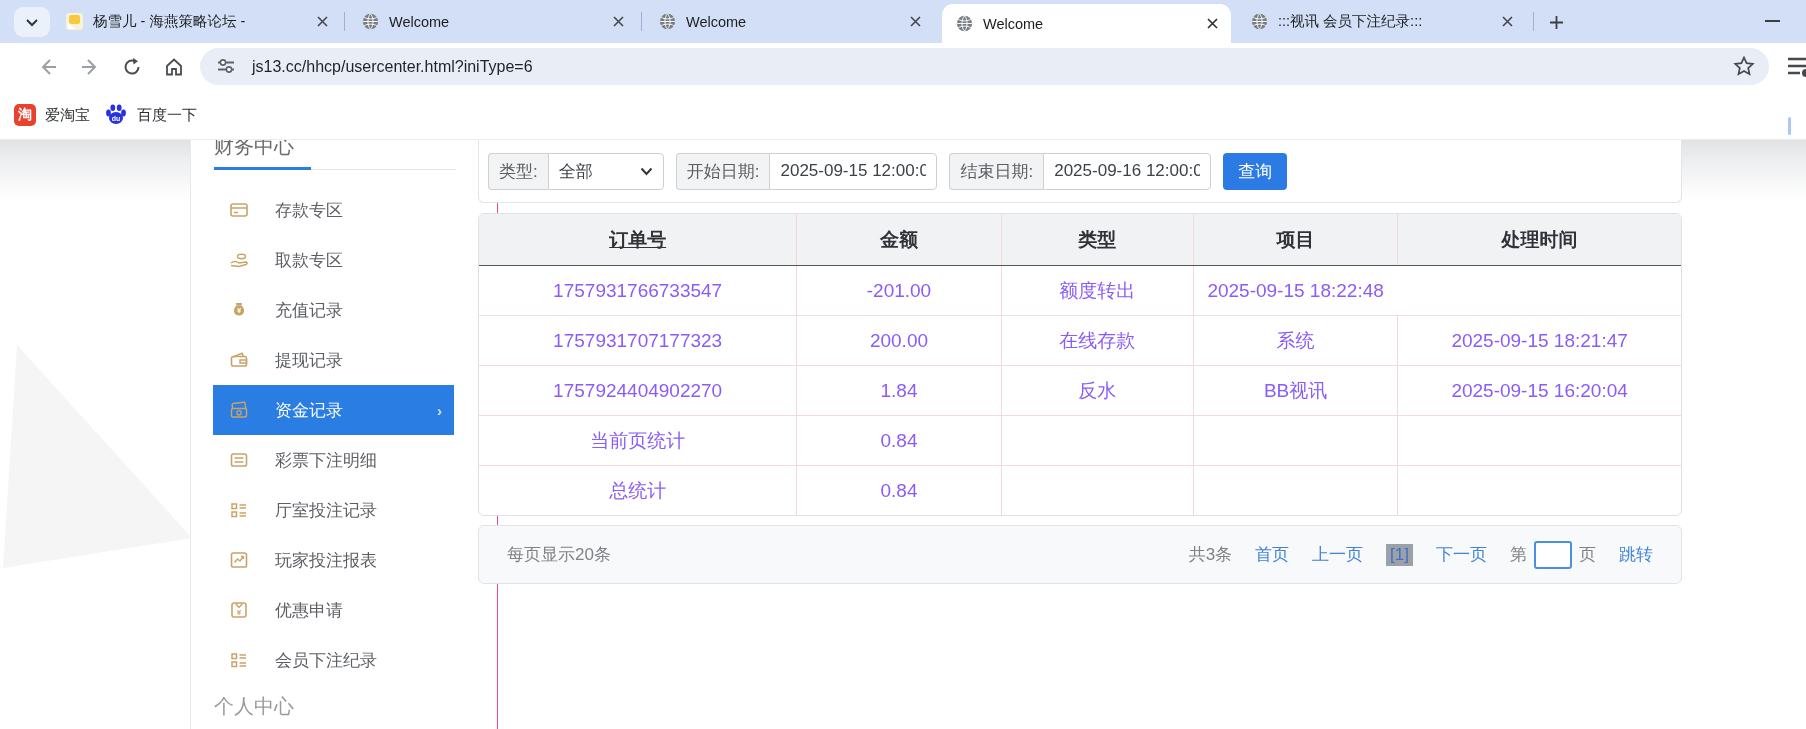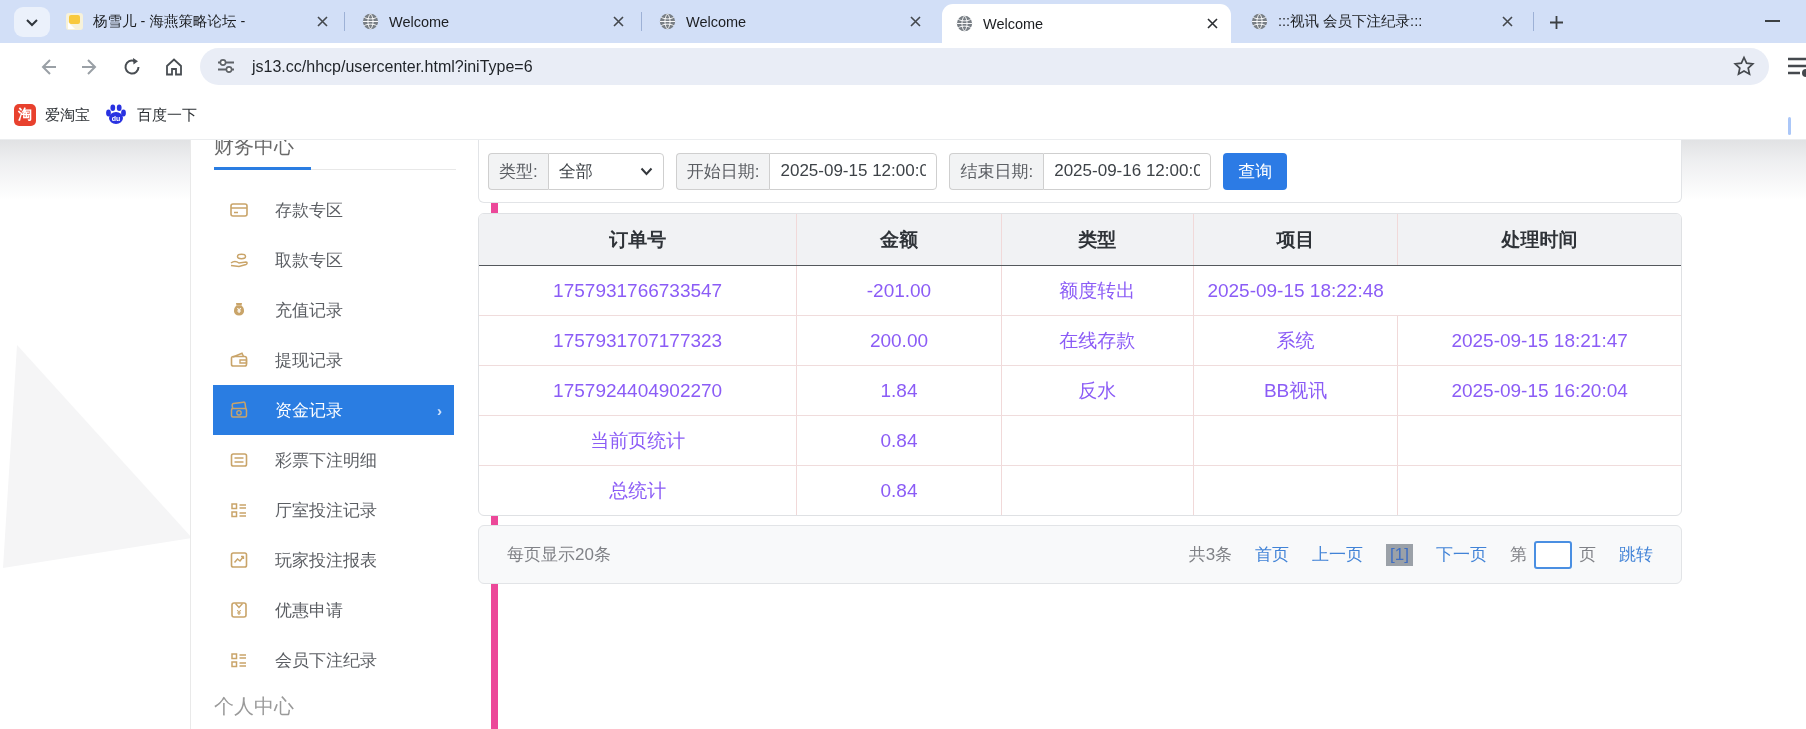--- a/index.html
+++ b/index.html
@@ -50,21 +50,21 @@
     border-radius:2px; }
 
   
   .page { position:absolute; left:0; top:140px; width:1806px; height:589px; background:#fff; overflow:hidden; }
   .topband { position:absolute; left:0; top:0; width:1806px; height:60px;
     background:linear-gradient(to bottom, #dcdddf 0%, #ebecee 35%, rgba(255,255,255,0) 100%); opacity:.85; }
   .tri { position:absolute; left:0; top:200px; }
 
   
   .sidebar { position:absolute; left:190px; top:0; width:308px; height:589px; background:#fff;
-    border-left:1px solid #e9e9e9; border-right:7px solid #ec4899; }
+    border-left:1px solid #e9e9e9; border-right:1px solid #ec4899; }
   .sb-head { position:absolute; left:23px; top:0; height:17px; overflow:hidden; font-size:20px; color:#6a6a6a; }
   .sb-head span { display:block; margin-top:-7px; }
   .sb-uline-gray { position:absolute; left:23px; top:29px; width:242px; height:1px; background:#e8e8e8; }
   .sb-uline-blue { position:absolute; left:23px; top:27px; width:97px; height:3px; background:#2a7de2; }
   .sb-item { position:absolute; left:22px; width:241px; height:50px; display:flex; align-items:center;
     font-size:17px; color:#5b5e63; cursor:pointer; }
   .sb-item .ico { width:20px; height:20px; margin:0 26px 0 16px; flex:0 0 20px; }
   .sb-item.active { background:#2a7de2; color:#fff; }
   .sb-item .chev { margin-left:auto; margin-right:12px; color:#cfe2fb; font-size:15px; font-weight:bold; }
   .sb-foot { position:absolute; left:23px; top:553px; font-size:20px; color:#9a9a9a; }
@@ -87,21 +87,21 @@
   .tablewrap { left:478px; top:73px; width:1204px; height:303px; border-radius:6px; overflow:hidden;
     border:1px solid #dfe1e4; }
   .trow { display:grid; grid-template-columns:26.4% 17% 16% 17% 23.6%; }
   .trow.head { height:52px; background:#f1f2f4; border-bottom:1px solid #54585c; }
   .trow.body { height:50px; border-bottom:1px solid #f0dcdc; }
   .trow.body:last-child { border-bottom:none; }
   .tcell { display:flex; align-items:center; justify-content:center; font-size:19px; color:#8b5cf6;
     border-left:1px solid #f1d9d9; white-space:nowrap; }
   .tcell:first-child { border-left:none; }
   .trow.head .tcell { font-weight:bold; color:#2f3338; border-left:1px solid #f1d9d9; }
-  .trow.head .tcell:first-child { border-left:none; }
+  .trow.head .tcell:first-child { border-left:none;text-decoration:underline; }
 
   
   .pagebar { left:478px; top:385px; width:1204px; height:59px; border-radius:6px; background:#f8f9fa;
     display:flex; align-items:center; padding:0 28px; font-size:17px; color:#808287; }
   .pg-right { margin-left:auto; display:flex; align-items:center; gap:23px; }
   .pg-link { color:#4183d7; cursor:pointer; text-decoration:none; }
   .pg-cur { background:#9ba1a8; color:#3f6ec2; padding:1px 4px; cursor:default; }
   .pg-input { width:38px; height:28px; border:2px solid #4a8fe2; border-radius:3px; background:#fff;
     font-size:16px; text-align:center; font-family:"Liberation Sans",sans-serif; }
   .pg-group { display:flex; align-items:center; gap:7px; }

